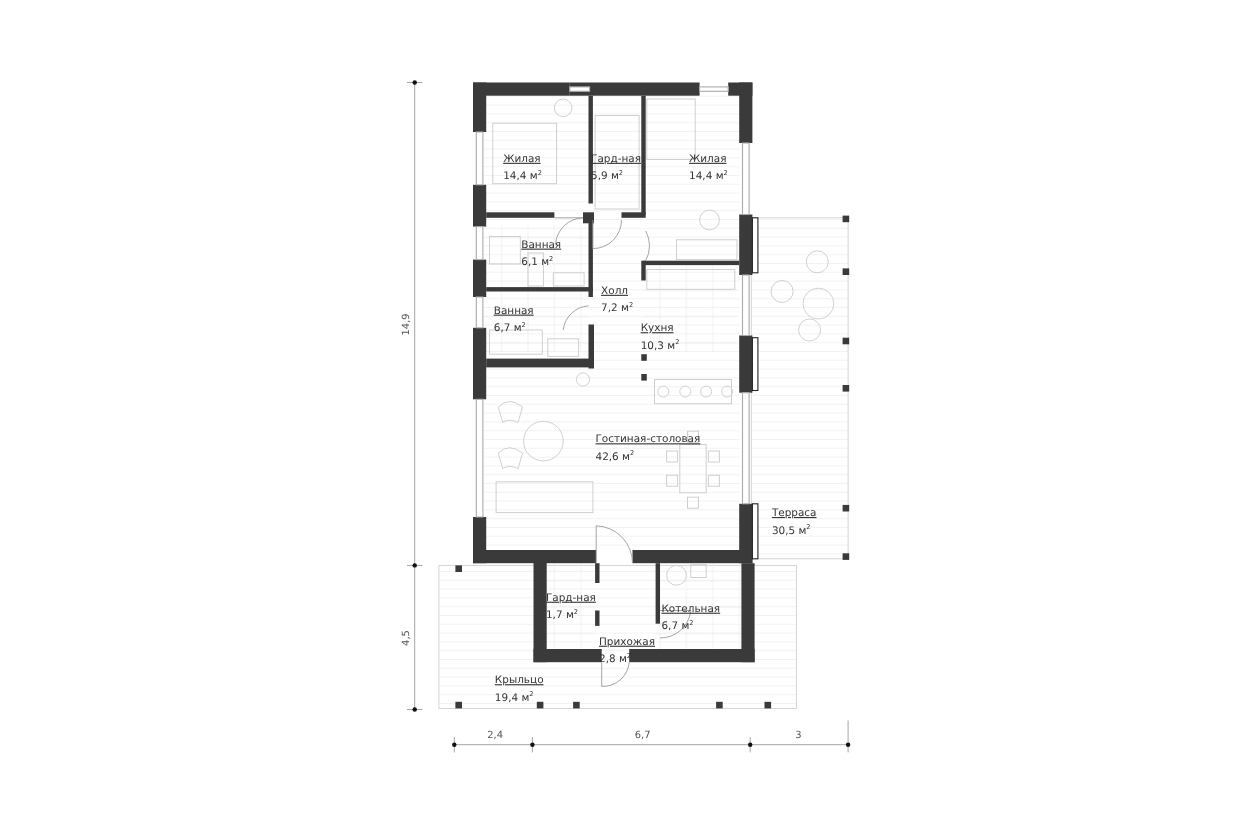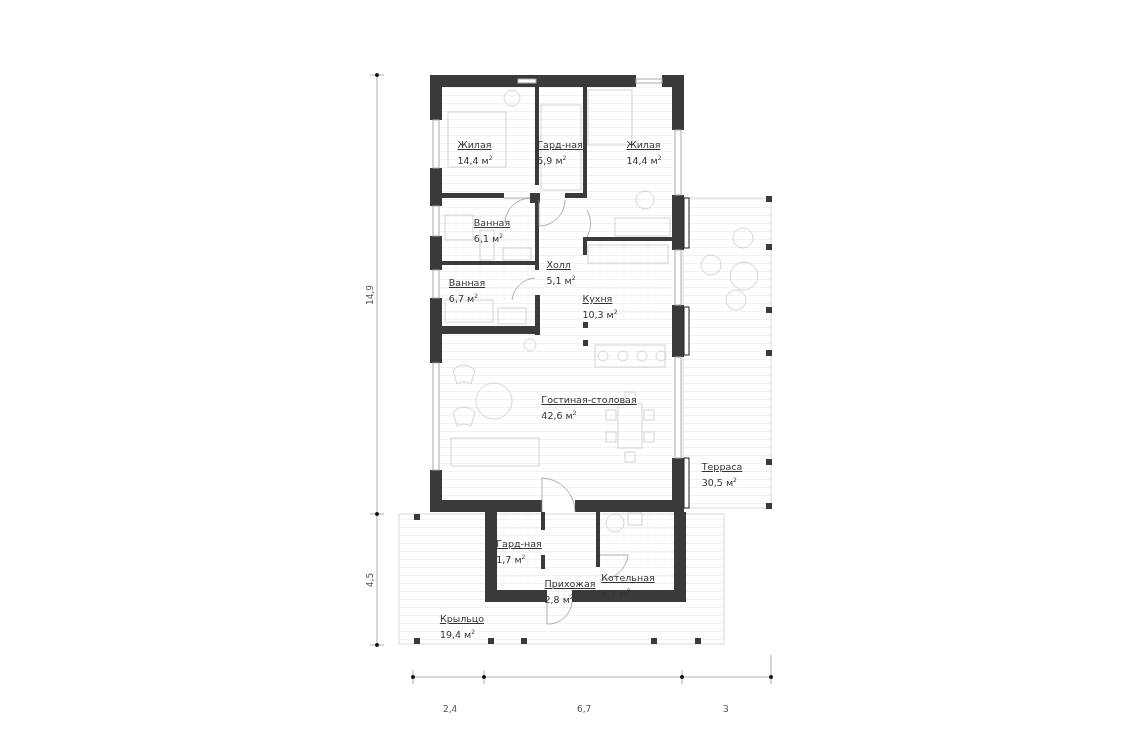--- a/index.html
+++ b/index.html
@@ -1,21 +1,21 @@
 <!DOCTYPE html>
 <html><head>
 <meta charset="utf-8">
 <style>
   html,body{margin:0;padding:0;background:#fff;}
   body{width:1142px;height:753px;position:relative;overflow:hidden;font-family:"DejaVu Sans","Liberation Sans",sans-serif;}
   .plan{position:absolute;left:0;top:0;width:1142px;height:753px;}
   .lbl{position:absolute;font-size:9.5px;color:#333;line-height:13px;transform:translateX(-50%);white-space:nowrap;}
   .lbl .nm{text-decoration:underline;display:block;}
   .lbl sup{font-size:6px;}
-  .dim{position:absolute;font-size:9px;color:#555;margin-top:40px;}
+  .dim{position:absolute;font-size:9px;color:#555;}
   .dimv{position:absolute;font-size:9px;color:#555;transform:rotate(-90deg);transform-origin:center;}
 </style>
 </head>
 <body>
 
 <svg class="plan" width="1142" height="753" viewBox="0 0 1142 753" xmlns="http://www.w3.org/2000/svg">
   <defs>
     <pattern id="planks" width="40" height="8" patternUnits="userSpaceOnUse">
       <line x1="0" y1="7.5" x2="40" y2="7.5" stroke="#ededed" stroke-width="0.7"></line>
     </pattern>
@@ -174,27 +174,27 @@
       <circle cx="484" cy="677" r="2"></circle>
       <circle cx="682" cy="677" r="2"></circle>
       <circle cx="771" cy="677" r="2"></circle>
   </g>
 </svg>
 
 <div class="lbl" style="left:475px;top:138px"><span class="nm">Жилая</span><span>14,4 м</span><sup>2</sup></div>
 <div class="lbl" style="left:560px;top:138px"><span class="nm">Гард-ная</span><span>5,9 м</span><sup>2</sup></div>
 <div class="lbl" style="left:644px;top:138px"><span class="nm">Жилая</span><span>14,4 м</span><sup>2</sup></div>
 <div class="lbl" style="left:492px;top:216px"><span class="nm">Ванная</span><span>6,1 м</span><sup>2</sup></div>
-<div class="lbl" style="left:561px;top:258px"><span class="nm">Холл</span><span>5,1 м</span><sup>2</sup></div>
+<div class="lbl" style="left:561px;top:258px"><span class="nm">Холл</span><span>7,2 м</span><sup>2</sup></div>
 <div class="lbl" style="left:467px;top:276px"><span class="nm">Ванная</span><span>6,7 м</span><sup>2</sup></div>
 <div class="lbl" style="left:600px;top:292px"><span class="nm">Кухня</span><span>10,3 м</span><sup>2</sup></div>
 <div class="lbl" style="left:589px;top:393px"><span class="nm">Гостиная-столовая</span><span>42,6 м</span><sup>2</sup></div>
 <div class="lbl" style="left:722px;top:460px"><span class="nm">Терраса</span><span>30,5 м</span><sup>2</sup></div>
 <div class="lbl" style="left:519px;top:537px"><span class="nm">Гард-ная</span><span>1,7 м</span><sup>2</sup></div>
 <div class="lbl" style="left:570px;top:577px"><span class="nm">Прихожая</span><span>2,8 м</span><sup>2</sup></div>
-<div class="lbl" style="left:628px;top:571px"><span class="nm">Котельная</span><span>6,7 м</span><sup>2</sup></div>
-<div class="lbl" style="left:462px;top:612px"><span class="nm">Крыльцо</span><span>19,4 м</span><sup>2</sup></div>
+<div class="lbl" style="left:628px;top:547px"><span class="nm">Котельная</span><span>6,7 м</span><sup>2</sup></div>
+<div class="lbl" style="left:472px;top:612px"><span class="nm">Крыльцо</span><span>19,4 м</span><sup>2</sup></div>
 
 <div class="dimv" style="left:360px;top:290px">14,9</div>
 <div class="dimv" style="left:363px;top:575px">4,5</div>
 <div class="dim" style="left:443px;top:664px">2,4</div>
 <div class="dim" style="left:577px;top:664px">6,7</div>
 <div class="dim" style="left:723px;top:664px">3</div>
 
 </body></html>

